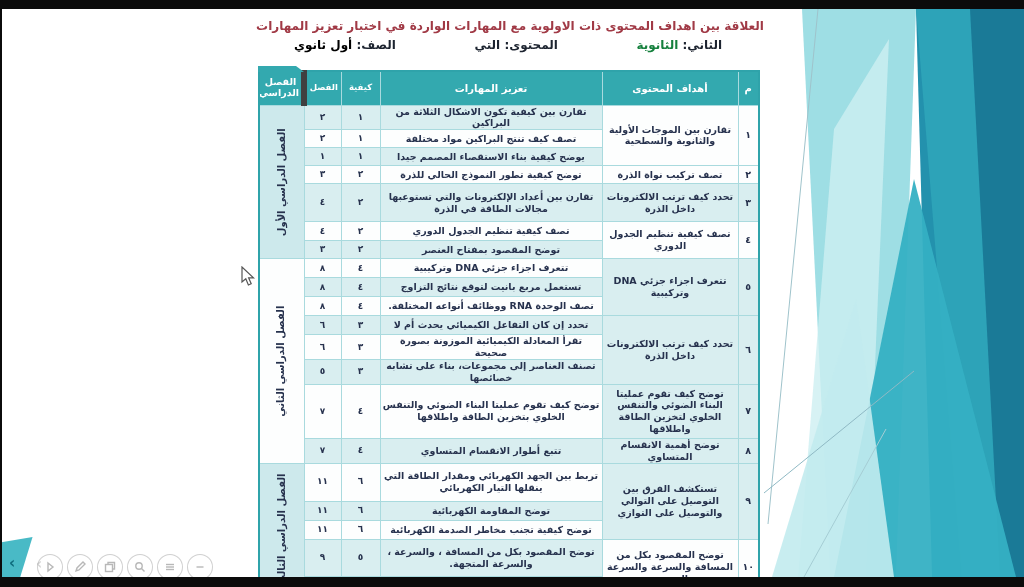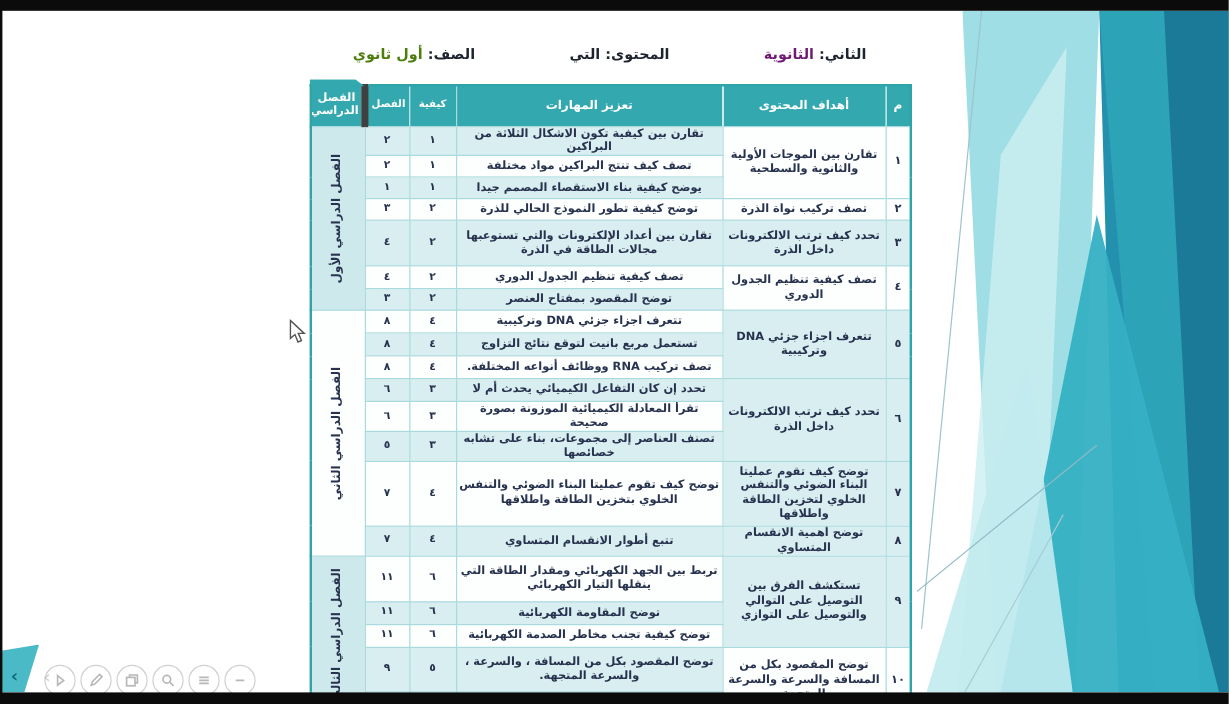--- a/index.html
+++ b/index.html
@@ -21,21 +21,21 @@
   .d4{background:#35b0c3;opacity:.95;clip-path:polygon(150px 170px,252px 568px,70px 568px);}
   .d6{background:#c2ebee;opacity:.9;clip-path:polygon(92px 290px,130px 568px,8px 568px);}
   .deco svg{position:absolute;inset:0;}
 
   
   .title{position:absolute;top:19px;left:250px;width:520px;text-align:center;direction:rtl;
          font-size:12px;font-weight:bold;color:#a13a46;z-index:5;}
   .meta{position:absolute;top:38px;left:258px;width:500px;box-sizing:border-box;padding:0 36px;
         direction:rtl;display:flex;justify-content:space-between;font-size:12px;font-weight:bold;
         color:#1d2430;z-index:5;}
-  .v-stage{color:#701a75;} .v-grade{color:#4d7c0f;}
+  .v-stage{color:#15803d;} .v-grade{color:#000000;}
 
   
   .tblwrap{position:absolute;left:258px;top:70px;width:500px;z-index:5;}
   .sem-tab{position:absolute;left:0;top:-4px;width:46px;height:6px;background:#33a9af;
            clip-path:polygon(0 100%,0 0,38px 0,46px 100%);}
   table{border-collapse:collapse;table-layout:fixed;width:500px;direction:rtl;border:2px solid #2fa3aa;}
   th,td{border:1px solid #a9dade;padding:0 2px;overflow:hidden;}
   th{background:#33a9af;color:#fff;font-weight:bold;font-size:10px;line-height:1.15;}
   th.small{font-size:8.5px;}
   th.semh{font-size:9.5px;border-left:none;}
@@ -80,20 +80,21 @@
     <div class="d3"></div>
     <div class="d4"></div>
     <div class="d6"></div>
     <svg width="260" height="568">
       <line x1="54" y1="0" x2="4" y2="515" stroke="#9fc3cb" stroke-width="1"></line>
       <line x1="0" y1="484" x2="150" y2="362" stroke="#8fb9c4" stroke-width="1"></line>
       <line x1="40" y1="568" x2="122" y2="420" stroke="#a5cdd4" stroke-width="1"></line>
     </svg>
   </div>
 
+  <div class="title">العلاقة بين اهداف المحتوى ذات الاولوية مع المهارات الواردة في اختبار تعزيز المهارات</div>
   <div class="meta">
     <span>
       <span>الثاني:</span>
       <span class="v-stage">الثانوية</span>
     </span>
     <span>
       <span>المحتوى:</span>
       <span>التي</span>
     </span>
     <span>
@@ -183,21 +184,21 @@
                 <span>الفصل الدراسي الثاني</span>
               </div>
         </td>
       </tr>
       <tr style="height:19px">
         <td class="skill bg-t">تستعمل مربع بانيت لتوقع نتائج التزاوج</td>
         <td class="num bg-t">٤</td>
         <td class="num bg-t">٨</td>
       </tr>
       <tr style="height:19px">
-        <td class="skill bg-w">تصف تركيب RNA ووظائف أنواعه المختلفة.</td>
+        <td class="skill bg-w">تصف الوحدة RNA ووظائف أنواعه المختلفة.</td>
         <td class="num bg-w">٤</td>
         <td class="num bg-w">٨</td>
       </tr>
       <tr style="height:19px">
         <td class="mcell bg-t" rowspan="3">٦</td>
         <td class="obj bg-t" rowspan="3">تحدد كيف ترتب الالكترونات داخل الذرة</td>
         <td class="skill bg-t">تحدد إن كان التفاعل الكيميائي يحدث أم لا</td>
         <td class="num bg-t">٣</td>
         <td class="num bg-t">٦</td>
       </tr>

